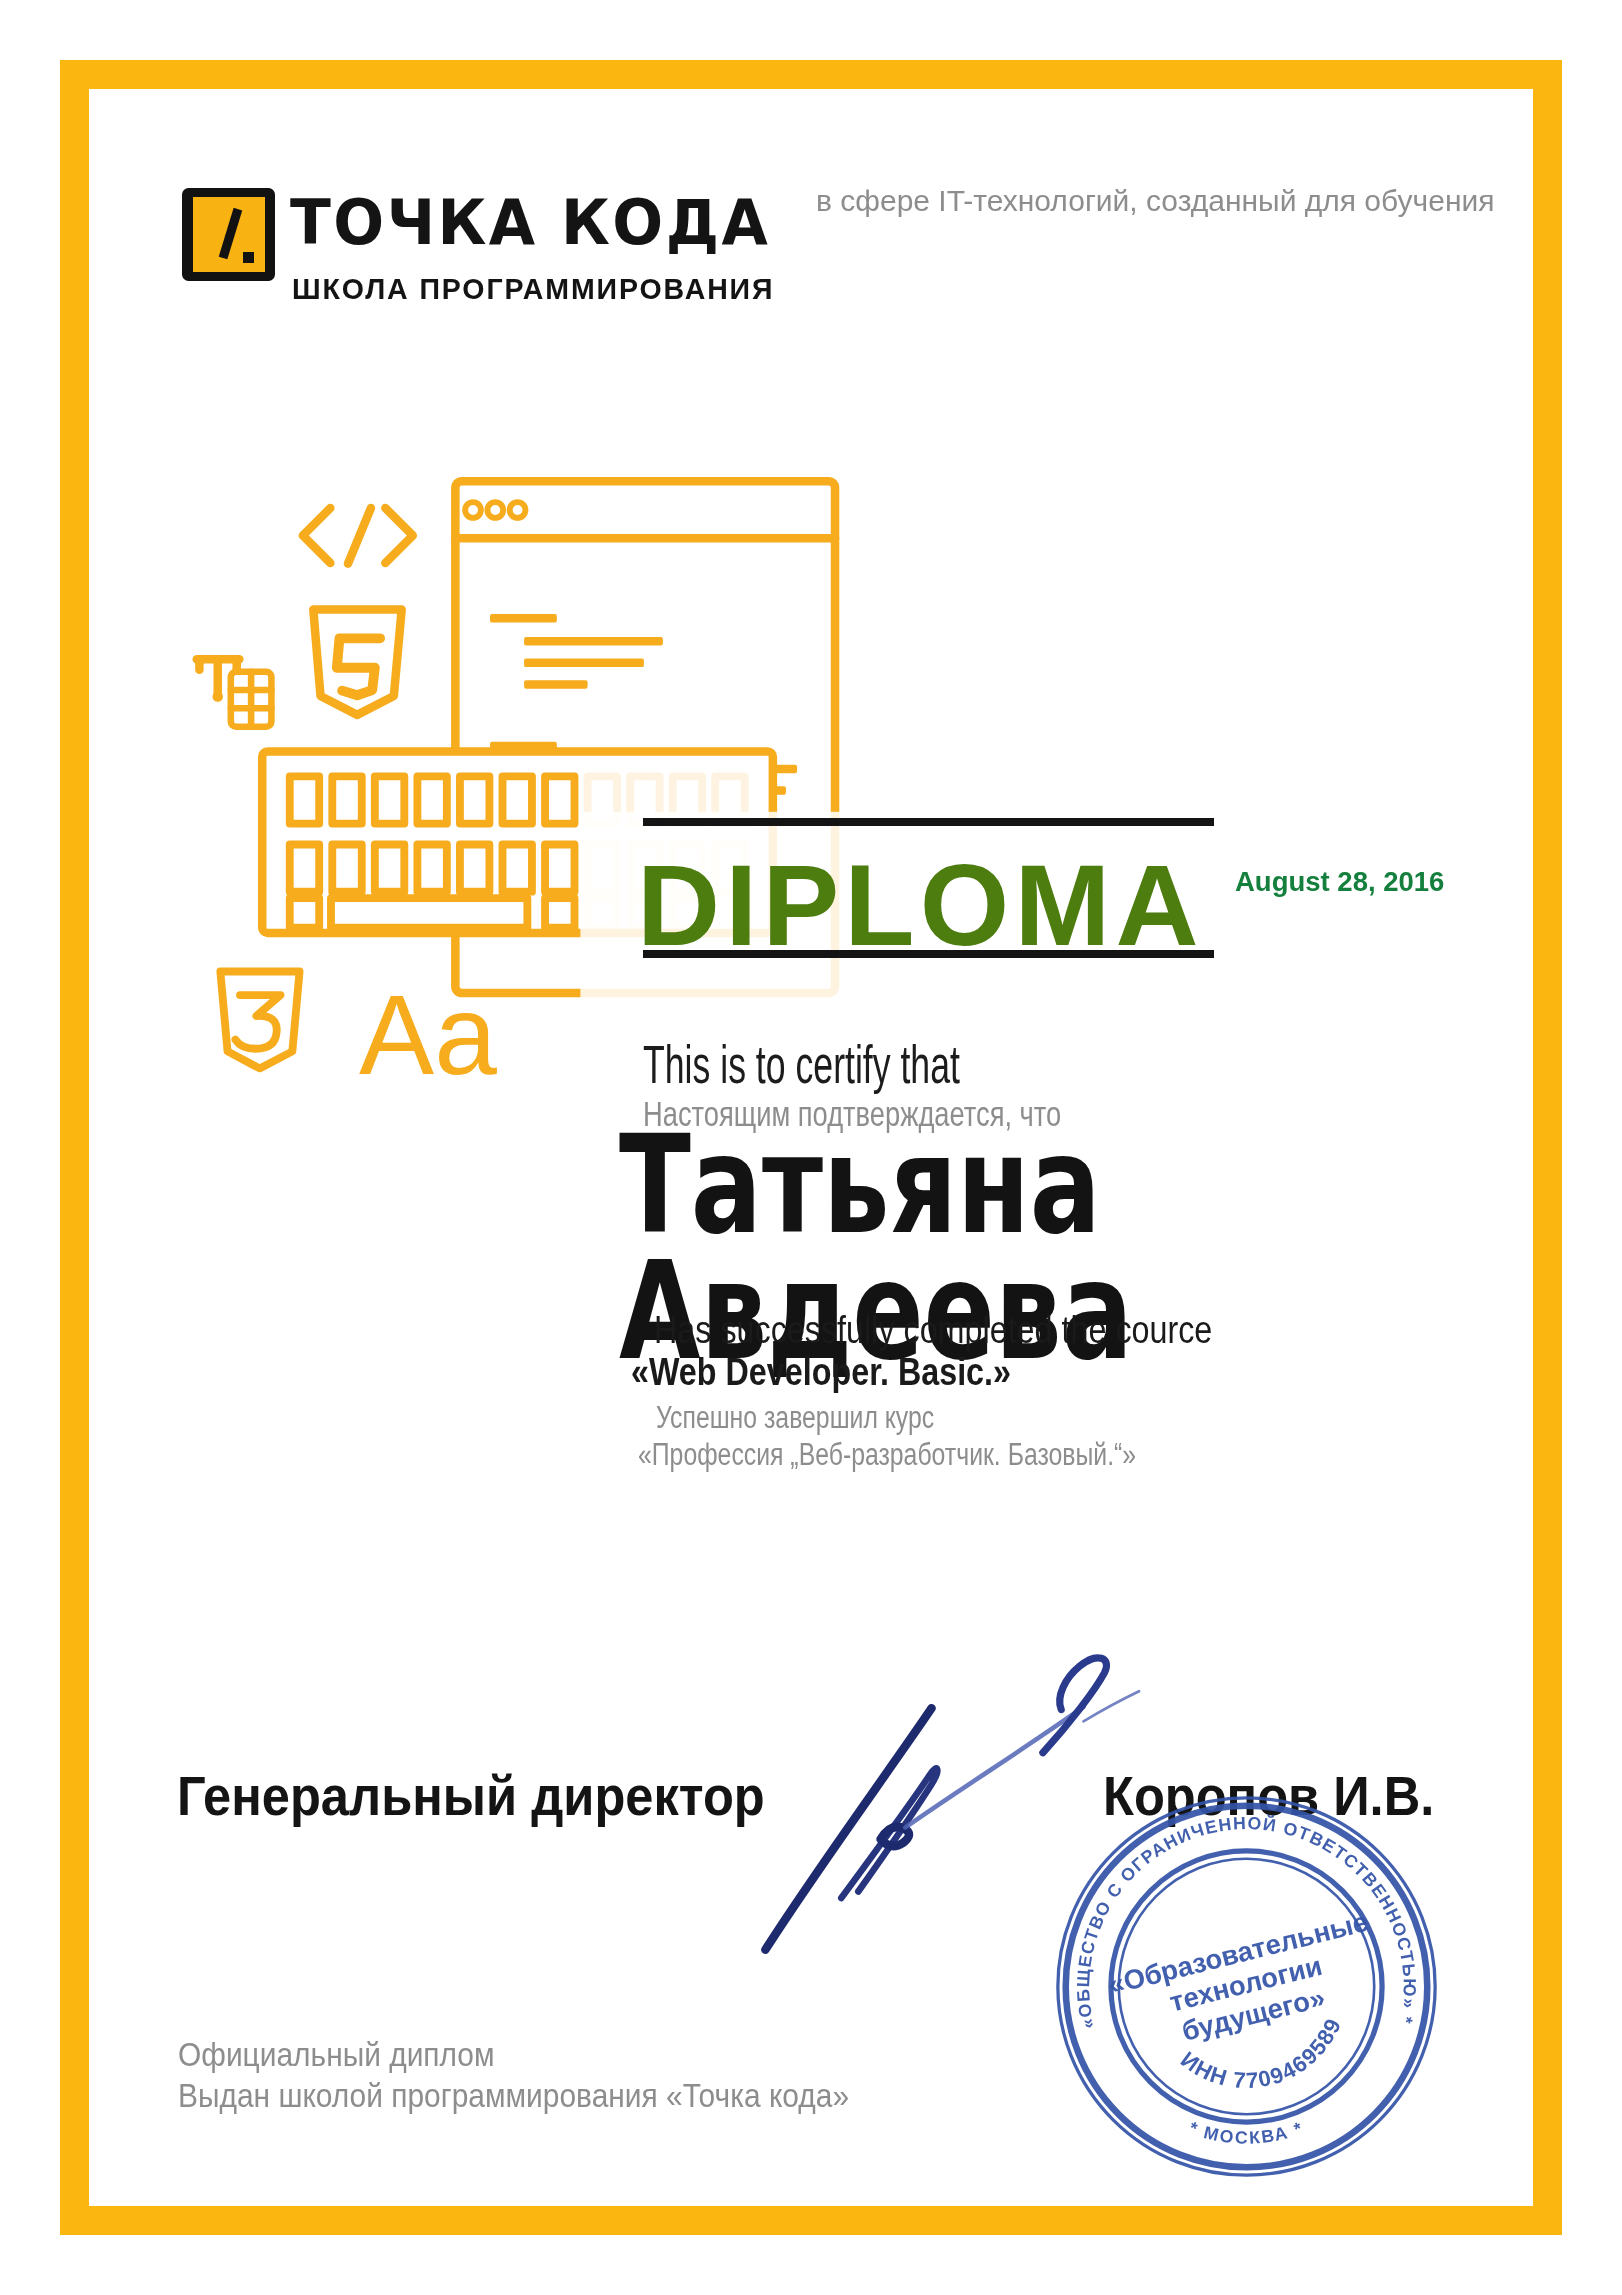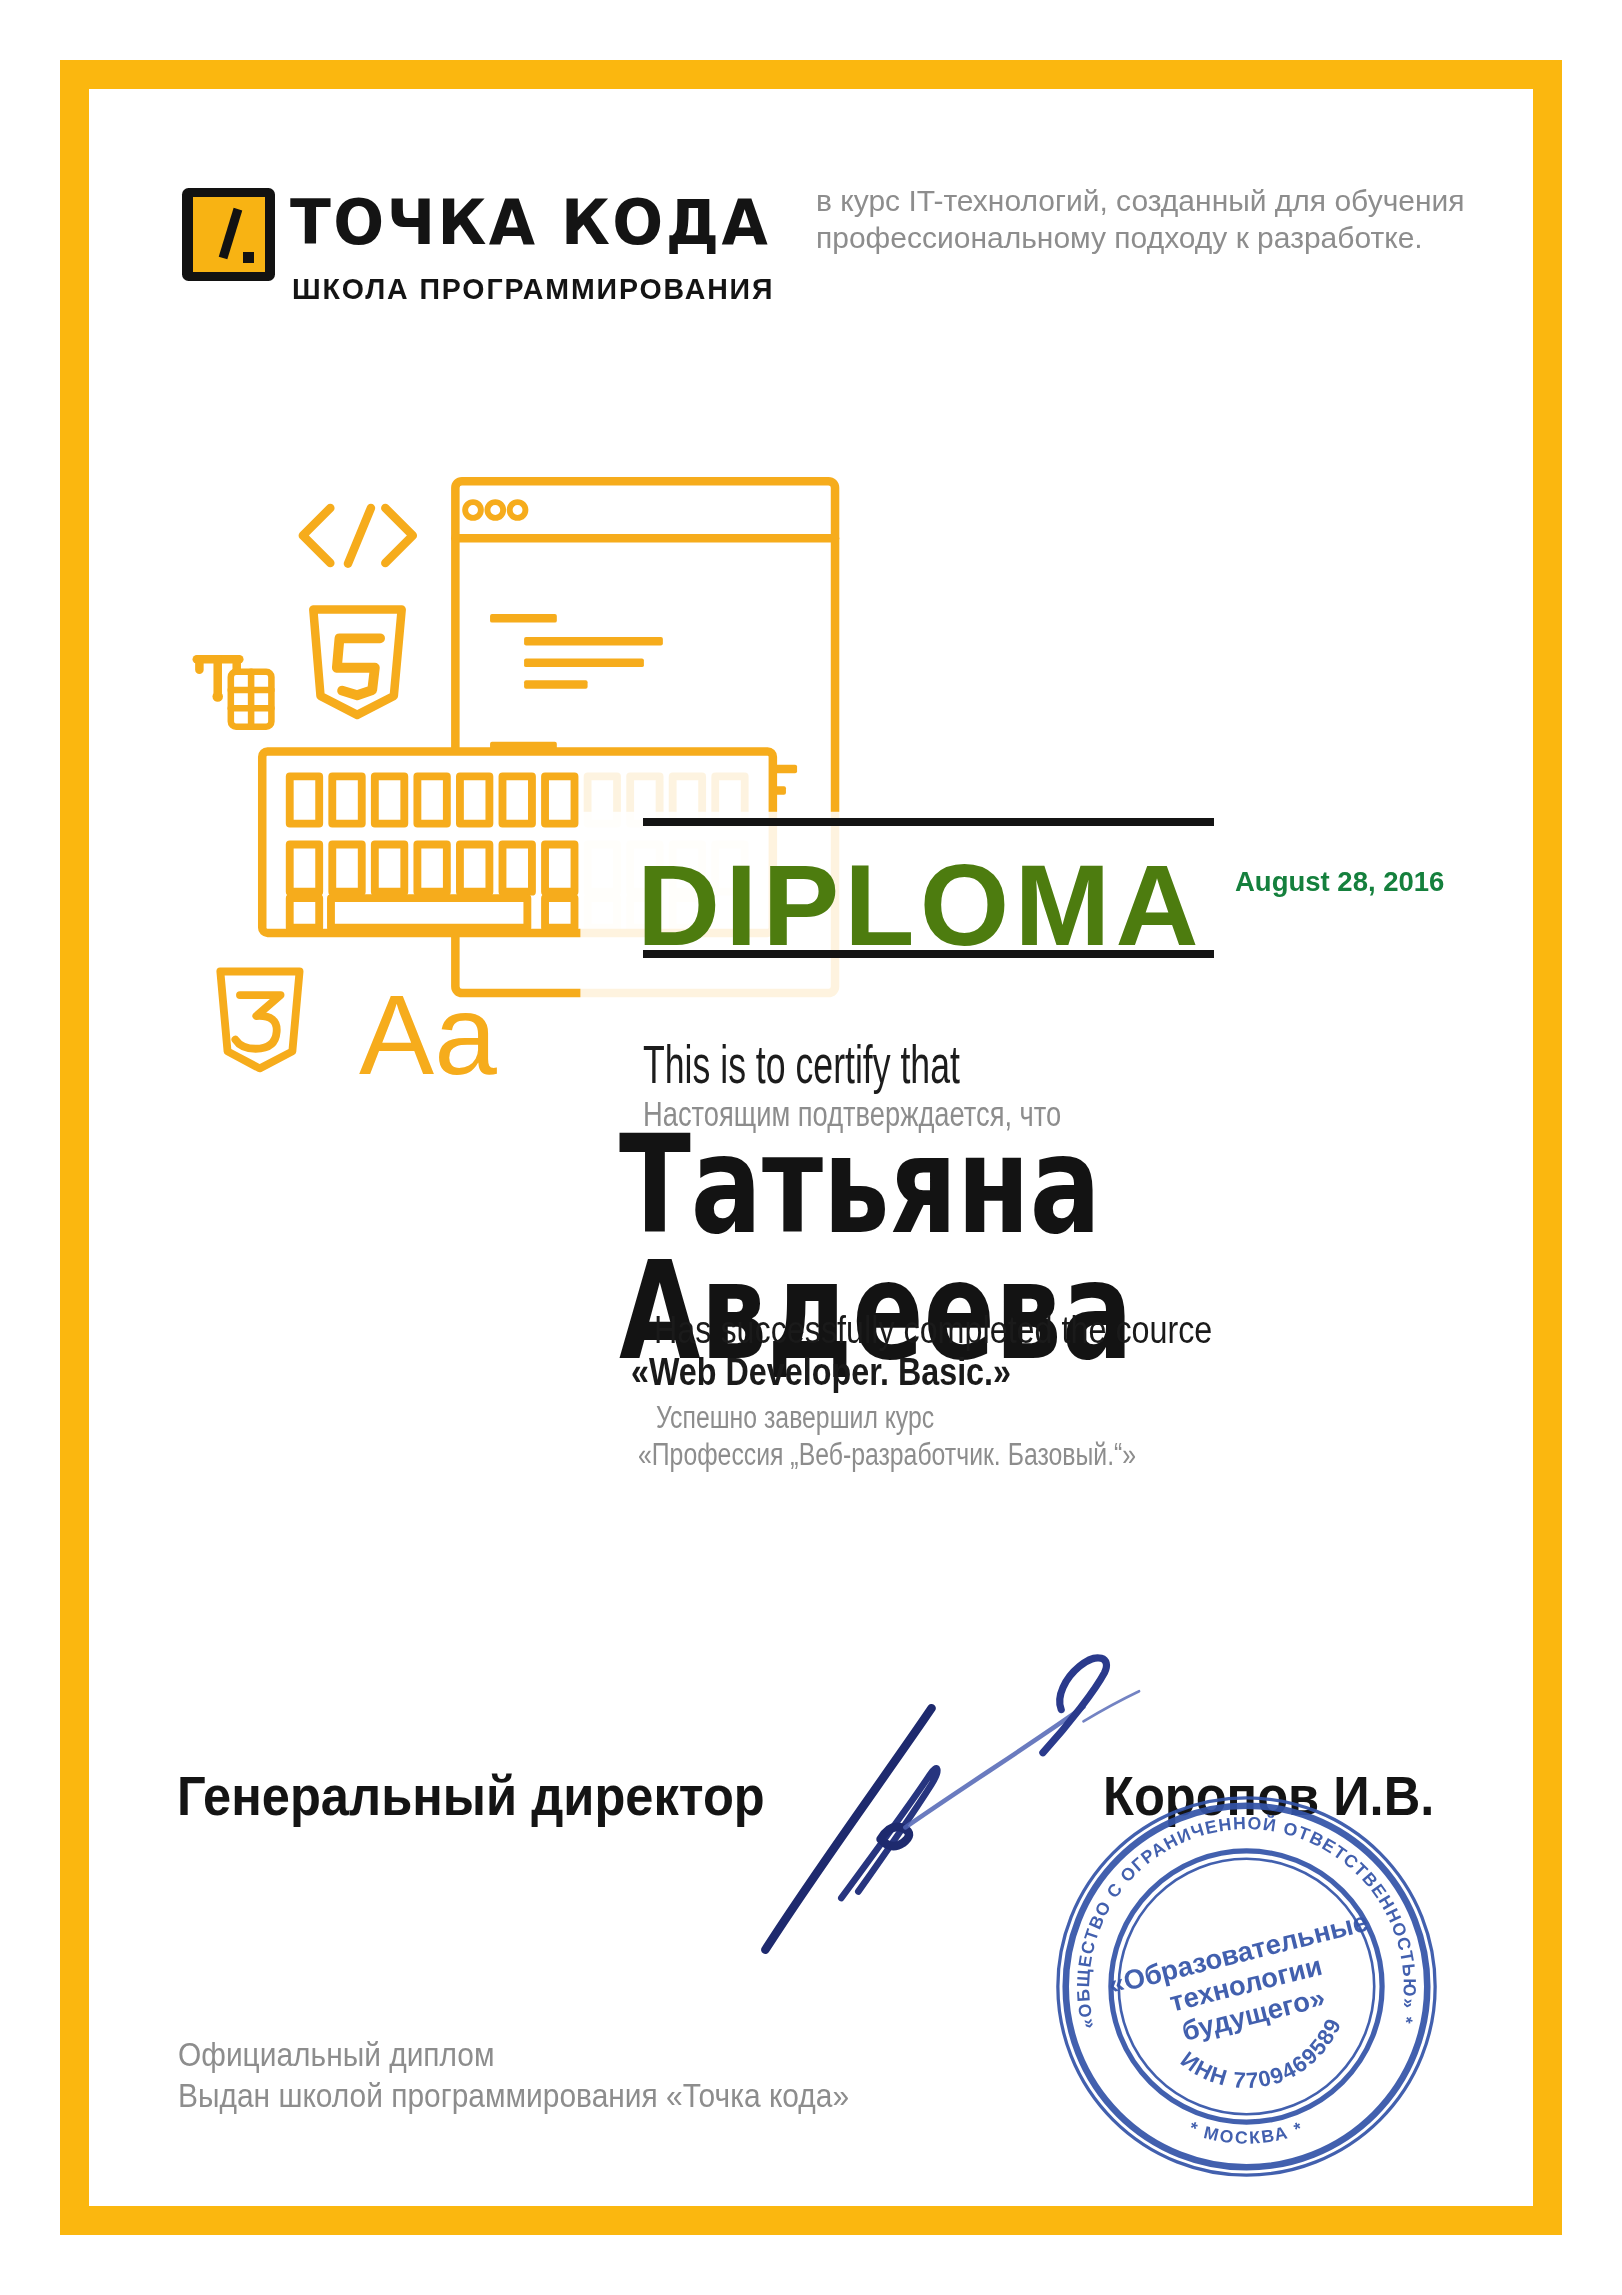--- a/index.html
+++ b/index.html
@@ -56,22 +56,21 @@
   <div class="abs logo-mark">
     <div class="logo-mark-inner">
       <div class="logo-slash"></div>
       <div class="logo-dot"></div>
     </div>
   </div>
   <div class="abs logo-title">ТОЧКА КОДА</div>
   <div class="abs logo-subtitle">ШКОЛА ПРОГРАММИРОВАНИЯ</div>
 
   <div class="abs intro">
-    <div>в курс IT-технологий, созданный для обучения</div>
-    <div>профессиональному подходу к разработке.</div>
+    <div>в сфере IT-технологий, созданный для обучения</div>
   </div>
 
   <svg class="abs" style="left:164px;top:419px;" width="694" height="707" viewBox="250 640 1060 1080">
     <g fill="none" stroke="#F6AC1C" stroke-width="13" stroke-linecap="round" stroke-linejoin="round">
 
       <g>
         <path d="M504,776 L462,818 L504,860"></path>
         <path d="M566,776 L531,861"></path>
         <path d="M588,776 L630,818 L588,860"></path>
       </g>

